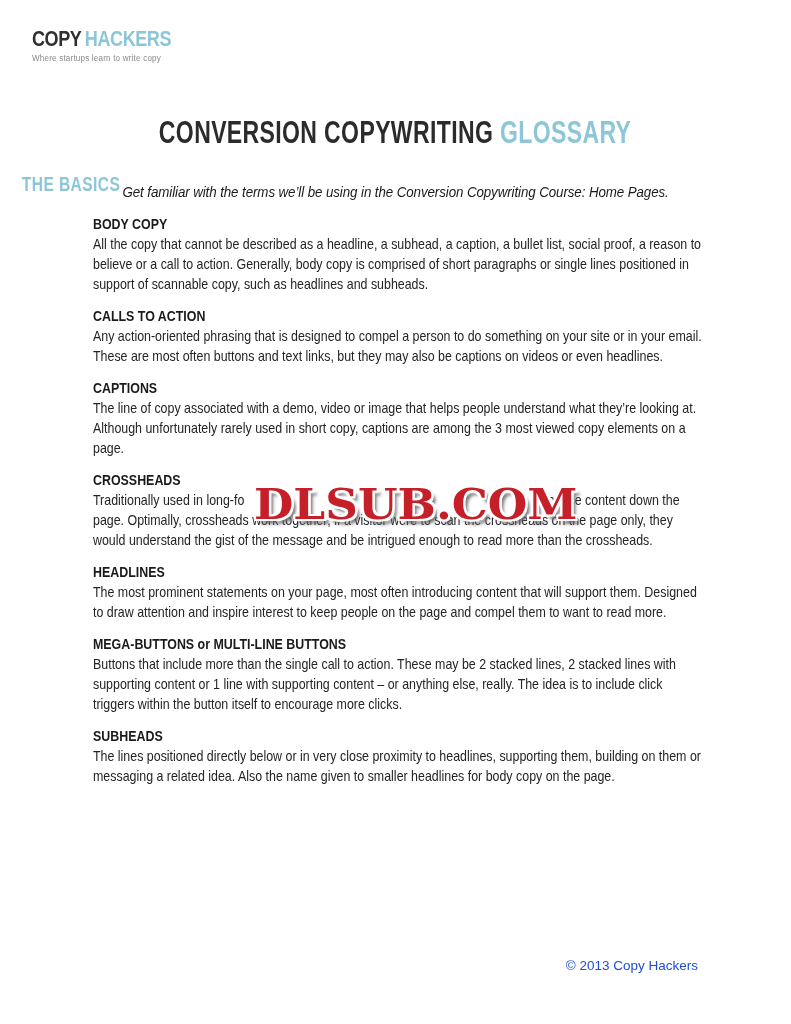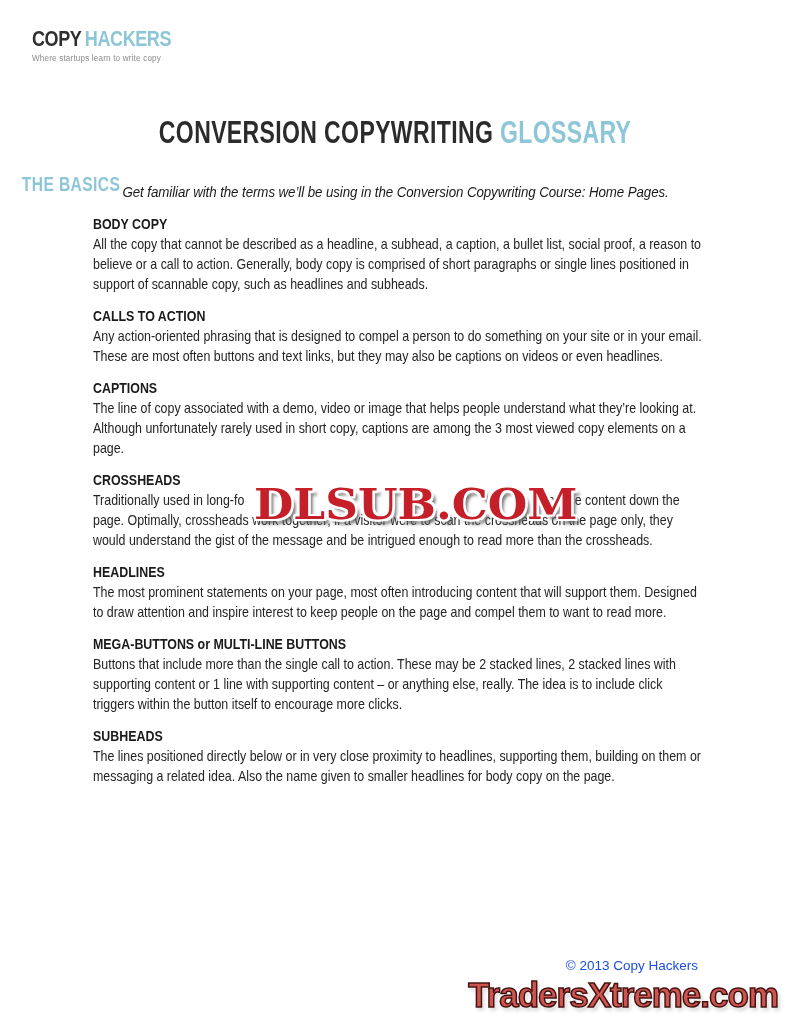--- a/index.html
+++ b/index.html
@@ -178,15 +178,14 @@
   <section class="glossary-section">
     <h3 class="term">SUBHEADS</h3>
     <p class="definition">The lines positioned directly below or in very close proximity to headlines, supporting them, building on them or messaging a related idea. Also the name given to smaller headlines for body copy on the page.</p>
   </section>
 </div>
 
   <div class="dlsub">DLSUB.COM</div>
 
   <div class="copyright">© 2013 Copy Hackers</div>
 
-  <div class="traders">TradersXtreme.com</div>
 
 </div>
 
 </body></html>

